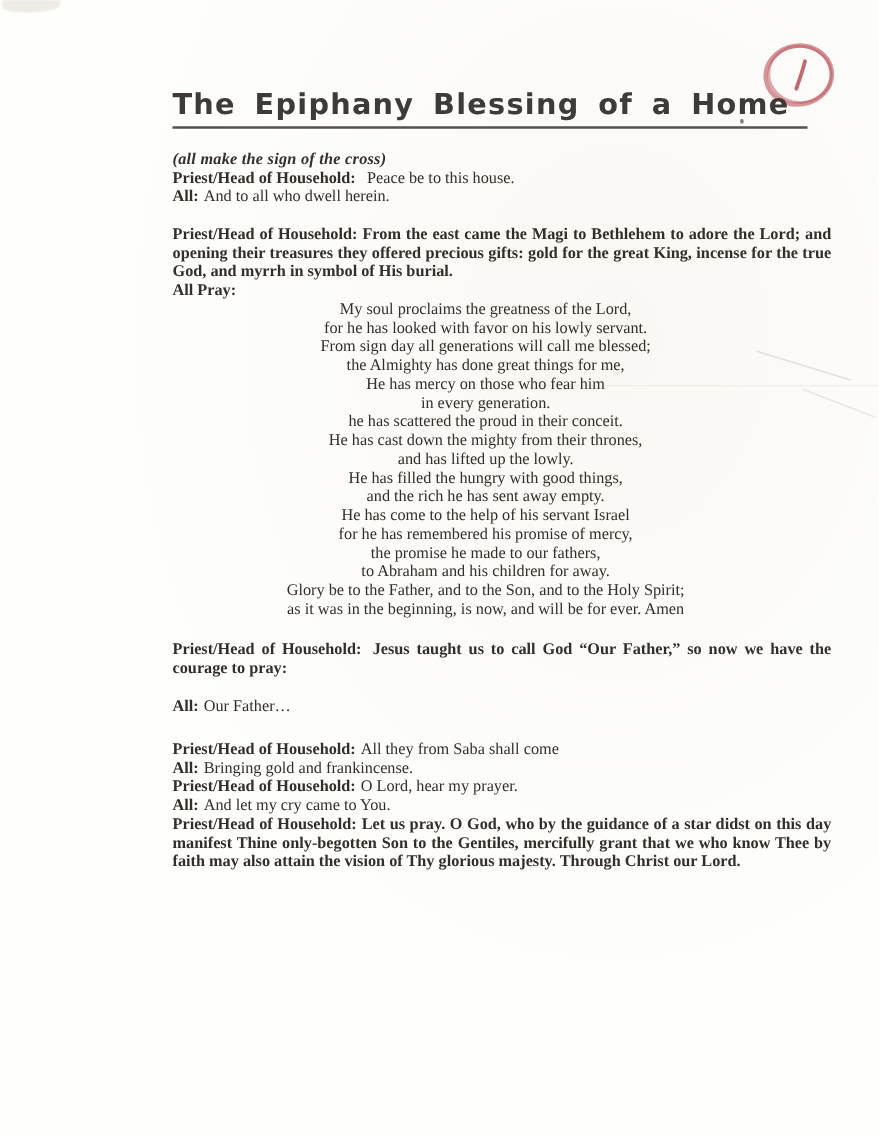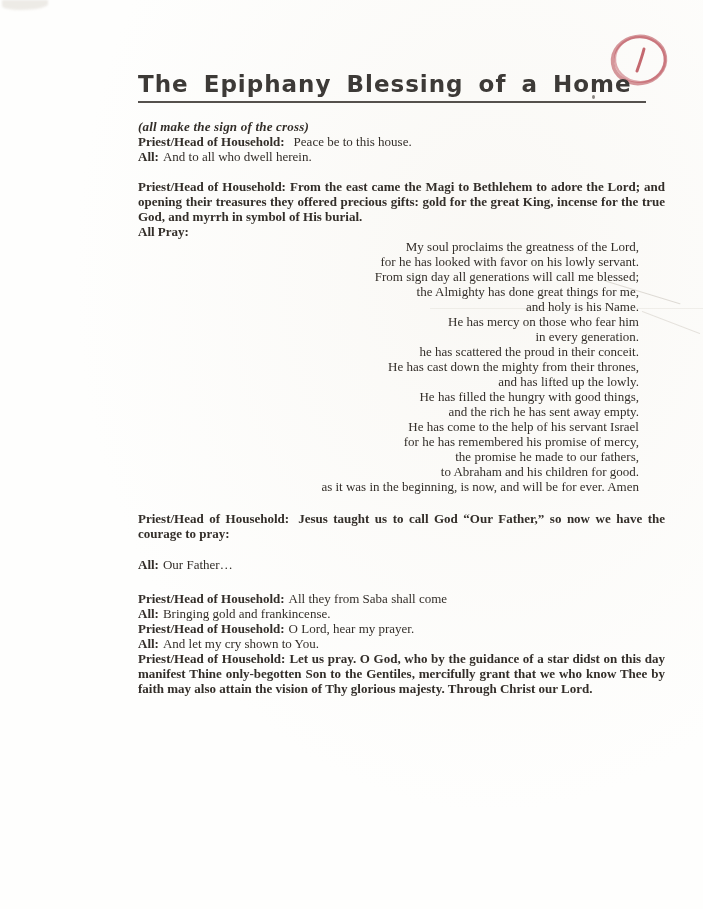--- a/index.html
+++ b/index.html
@@ -43,21 +43,21 @@
     font-weight: 700;
     font-style: italic;
     letter-spacing: 0.2px;
   }
   .line b { margin-right: 4px; }
   .line b.wide { margin-right: 9px; }
   .just { text-align: justify; font-weight: bold; }
   .gap { margin-top: 15px; }
   .gap-lg { margin-top: 17px; }
   .canticle {
-    text-align: right;
+    text-align: center;
     padding-right: 26px;
   }
   .canticle span { display: block; }
   
   .page-circle {
     position: absolute; left: 606px; top: 31px;
     width: 66px; height: 58px;
   }
   
   .smudge-topleft {
@@ -132,32 +132,32 @@
 
     <p class="line">
       <b>All Pray:</b>
     </p>
 
     <div class="canticle">
       <span>My soul proclaims the greatness of the Lord,</span>
       <span>for he has looked with favor on his lowly servant.</span>
       <span>From sign day all generations will call me blessed;</span>
       <span>the Almighty has done great things for me,</span>
-      <span>and holy is his Name.</span>
       <span>He has mercy on those who fear him</span>
       <span>in every generation.</span>
       <span>he has scattered the proud in their conceit.</span>
       <span>He has cast down the mighty from their thrones,</span>
       <span>and has lifted up the lowly.</span>
       <span>He has filled the hungry with good things,</span>
       <span>and the rich he has sent away empty.</span>
       <span>He has come to the help of his servant Israel</span>
       <span>for he has remembered his promise of mercy,</span>
       <span>the promise he made to our fathers,</span>
-      <span>to Abraham and his children for good.</span>
+      <span>to Abraham and his children for away.</span>
+      <span>Glory be to the Father, and to the Son, and to the Holy Spirit;</span>
       <span>as it was in the beginning, is now, and will be for ever. Amen</span>
     </div>
 
 
     <p class="line just gap-lg">
       <b class="wide">Priest/Head of Household:</b><span>Jesus taught us to call God “Our Father,” so now we have the courage to pray:</span>
     </p>
 
     <p class="line" style="margin-top:16px">
       <b>All:</b><span>Our Father…</span>
@@ -166,21 +166,21 @@
     <p class="line" style="margin-top:19px">
       <b>Priest/Head of Household:</b><span>All they from Saba shall come</span>
     </p>
     <p class="line">
       <b>All:</b><span>Bringing gold and frankincense.</span>
     </p>
     <p class="line">
       <b>Priest/Head of Household:</b><span>O Lord, hear my prayer.</span>
     </p>
     <p class="line">
-      <b>All:</b><span>And let my cry shown to You.</span>
+      <b>All:</b><span>And let my cry came to You.</span>
     </p>
 
     <p class="line just">
       <b>Priest/Head of Household:</b><span>Let us pray. O God, who by the guidance of a star didst on this day manifest Thine only-begotten Son to the Gentiles, mercifully grant that we who know Thee by faith may also attain the vision of Thy glorious majesty. Through Christ our Lord.</span>
     </p>
 
   </div>
 </div>
 
 </body></html>

